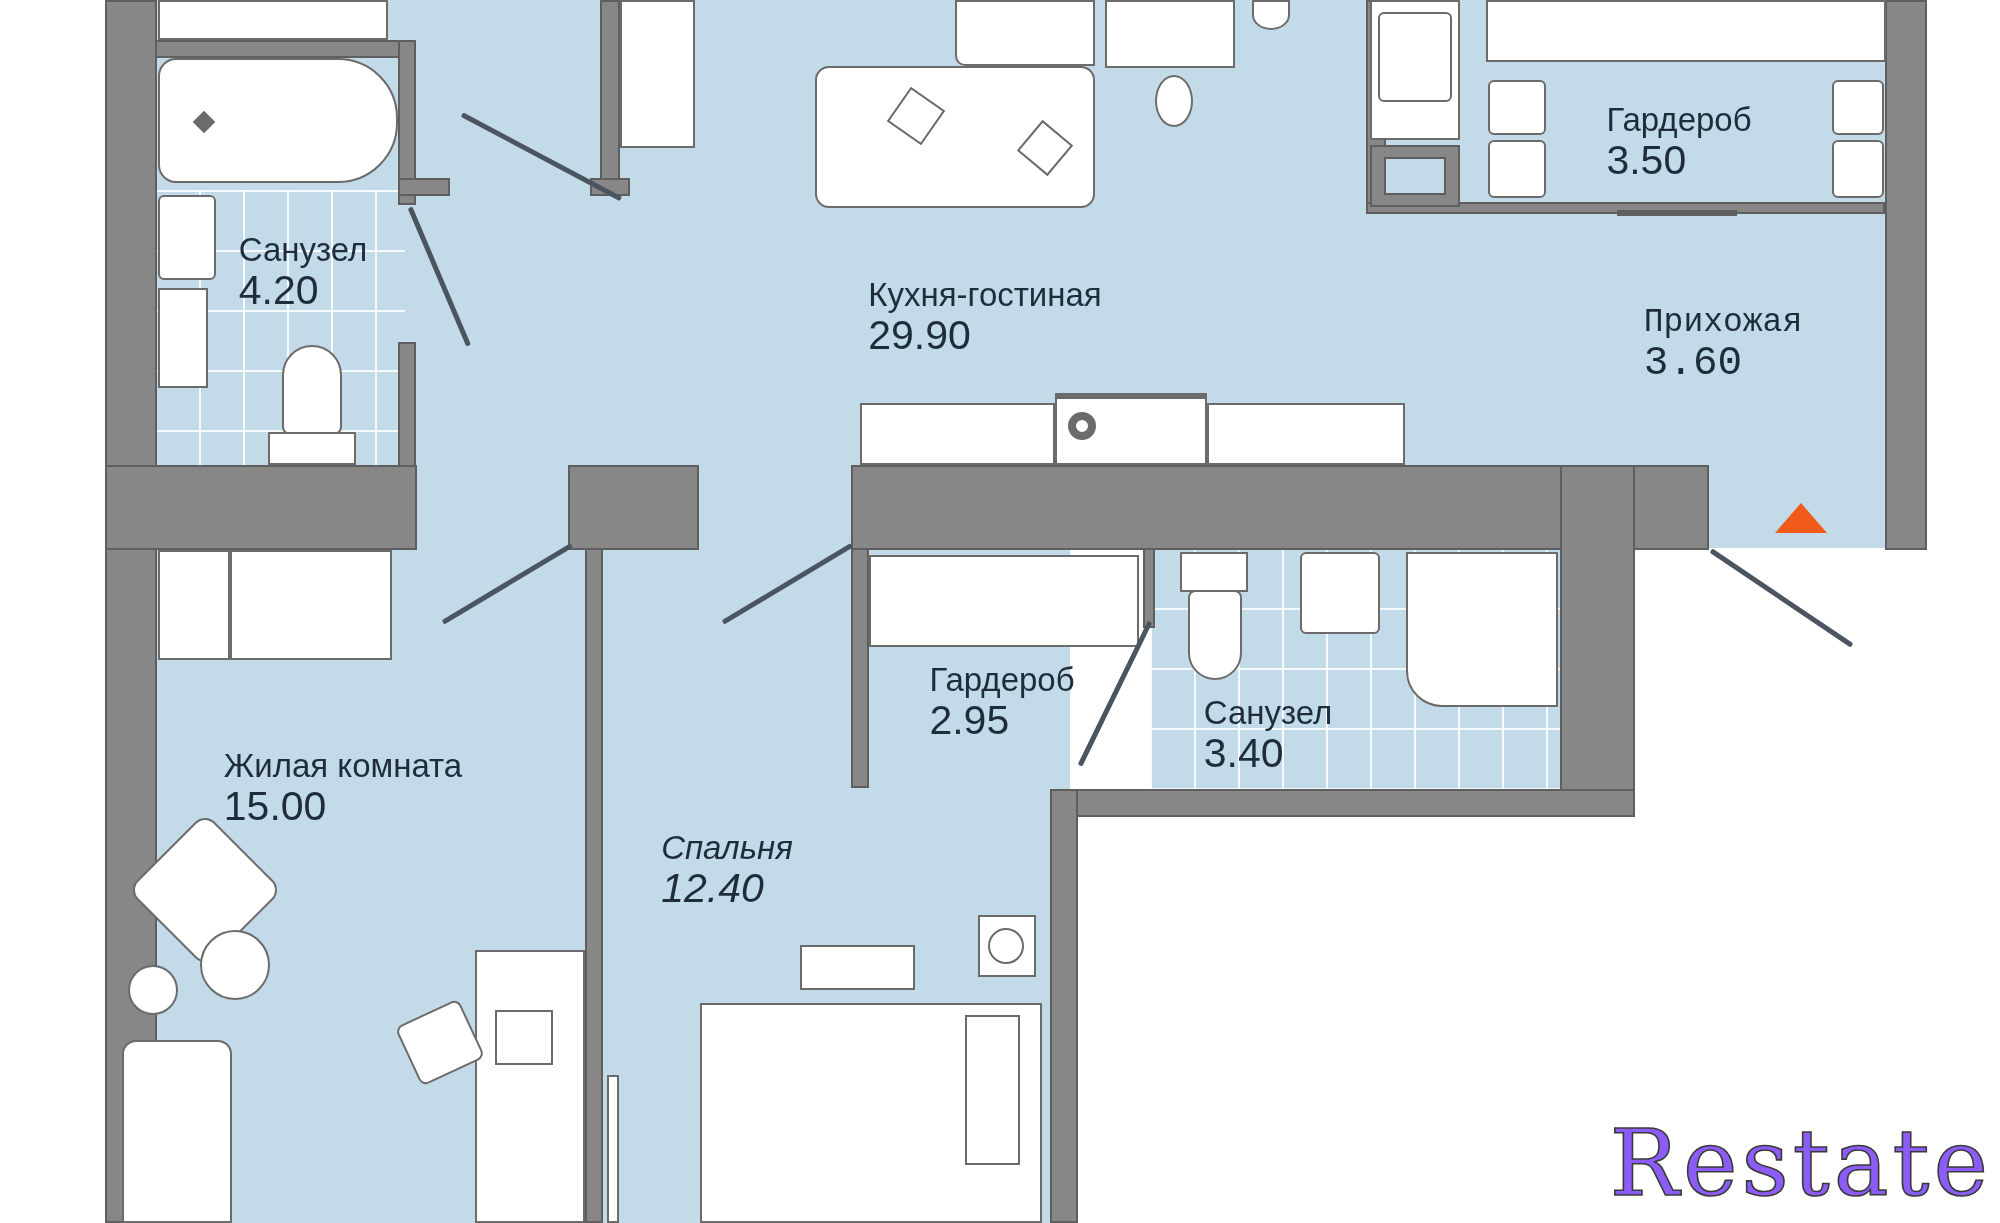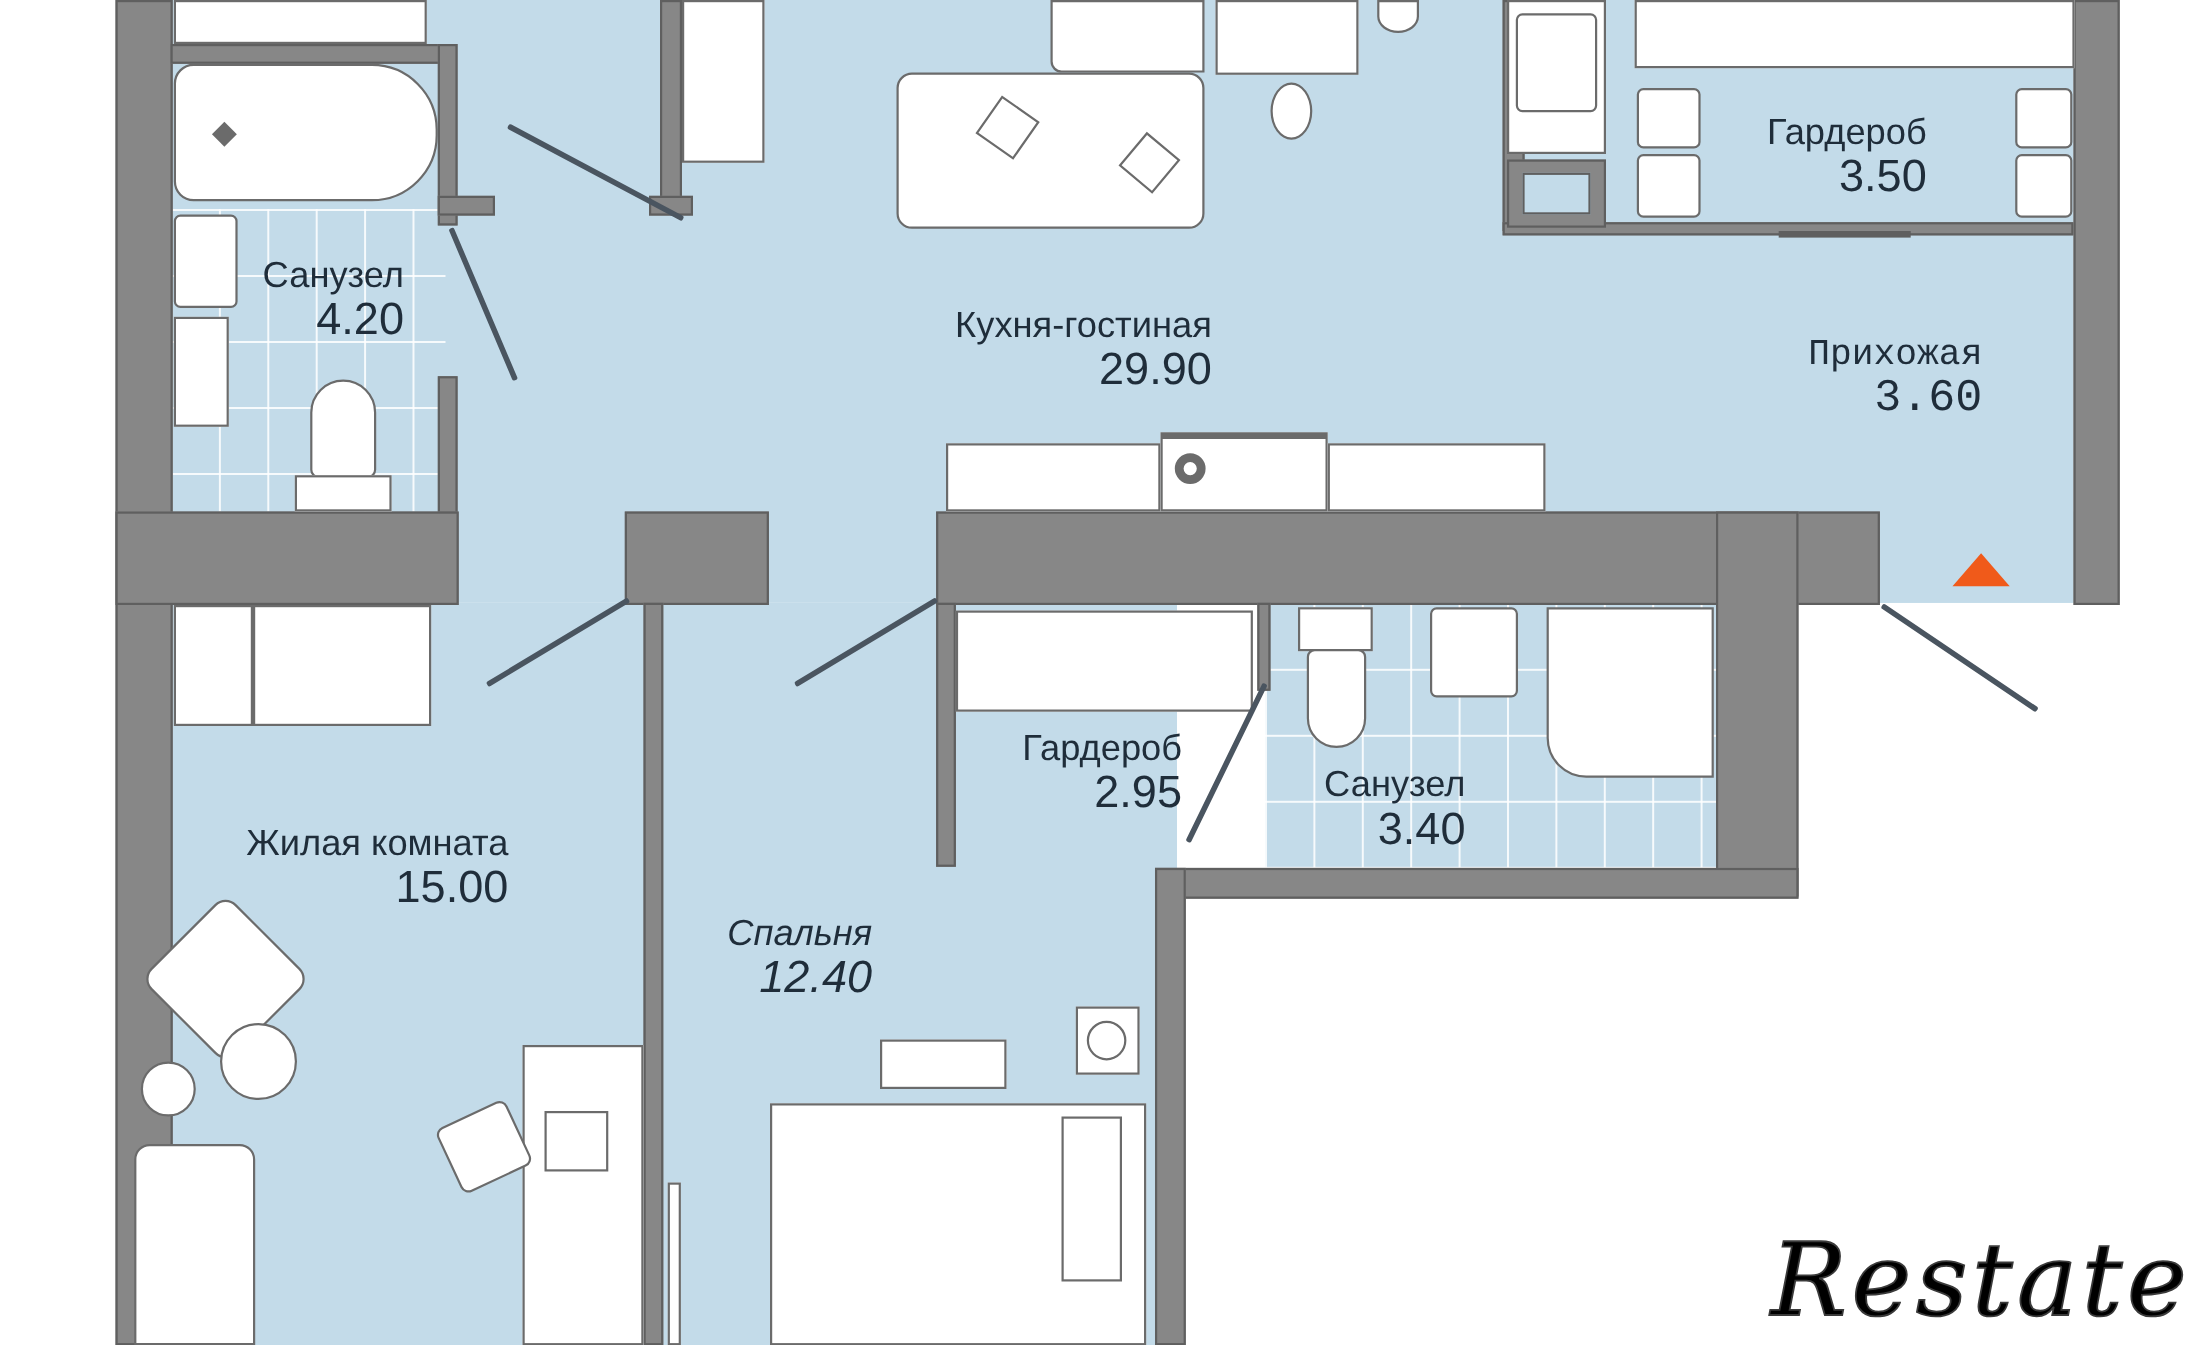--- a/index.html
+++ b/index.html
@@ -6,24 +6,24 @@
   body { width:2000px; height:1223px; position:relative; overflow:hidden; background:#ffffff; font-family:"Liberation Sans", "DejaVu Sans", sans-serif; }
   .abs { position:absolute; }
   .floor { background:#c3dbe9; }
   .tile { background-color:#c3dbe9;
     background-image:
       linear-gradient(to right, rgba(255,255,255,0.85) 2px, transparent 2px),
       linear-gradient(to bottom, rgba(255,255,255,0.85) 2px, transparent 2px);
     background-size:44px 60px; }
   .wall { background:#878787; border:2px solid #5f5f5f; box-sizing:border-box; }
   .furn { background:#ffffff; border:2px solid #6b6b6b; box-sizing:border-box; }
-  .room-label { position:absolute; text-align:right; color:#1f2d3a; font-size:33px; line-height:40px; white-space:nowrap; transform:translateX(-50%); }
+  .room-label { position:absolute; text-align:left; color:#1f2d3a; font-size:33px; line-height:40px; white-space:nowrap; transform:translateX(-50%); }
   .room-label .area { display:block; font-size:41px; }
   .door { position:absolute; height:5px; background:#4a5560; transform-origin:0 50%; border-radius:2px; }
-  .watermark { position:absolute; right:8px; bottom:6px; font-family:"DejaVu Serif", serif; font-style:italic; font-size:92px; color:#000000; -webkit-text-stroke:1.6px #3a3a3a; letter-spacing:4px; }
+  .watermark { position:absolute; right:8px; bottom:6px; font-family:"DejaVu Serif", serif; font-size:92px; color:#8b5cf6; -webkit-text-stroke:1.6px #3a3a3a; letter-spacing:4px; }
   .entry-mark { position:absolute; width:0; height:0; border-left:26px solid transparent; border-right:26px solid transparent; }
 </style>
 </head>
 <body>
 
 <div class="abs floor" style="left:155px; top:0; width:1730px; height:548px;"></div>
 <div class="abs floor" style="left:155px; top:548px; width:915px; height:675px;"></div>
 <div class="abs tile" style="left:155px; top:190px; width:250px; height:275px;"></div>
 <div class="abs tile" style="left:1150px; top:548px; width:410px; height:243px;"></div>
 <div class="abs floor" style="left:1709px; top:465px; width:176px; height:83px;"></div>

